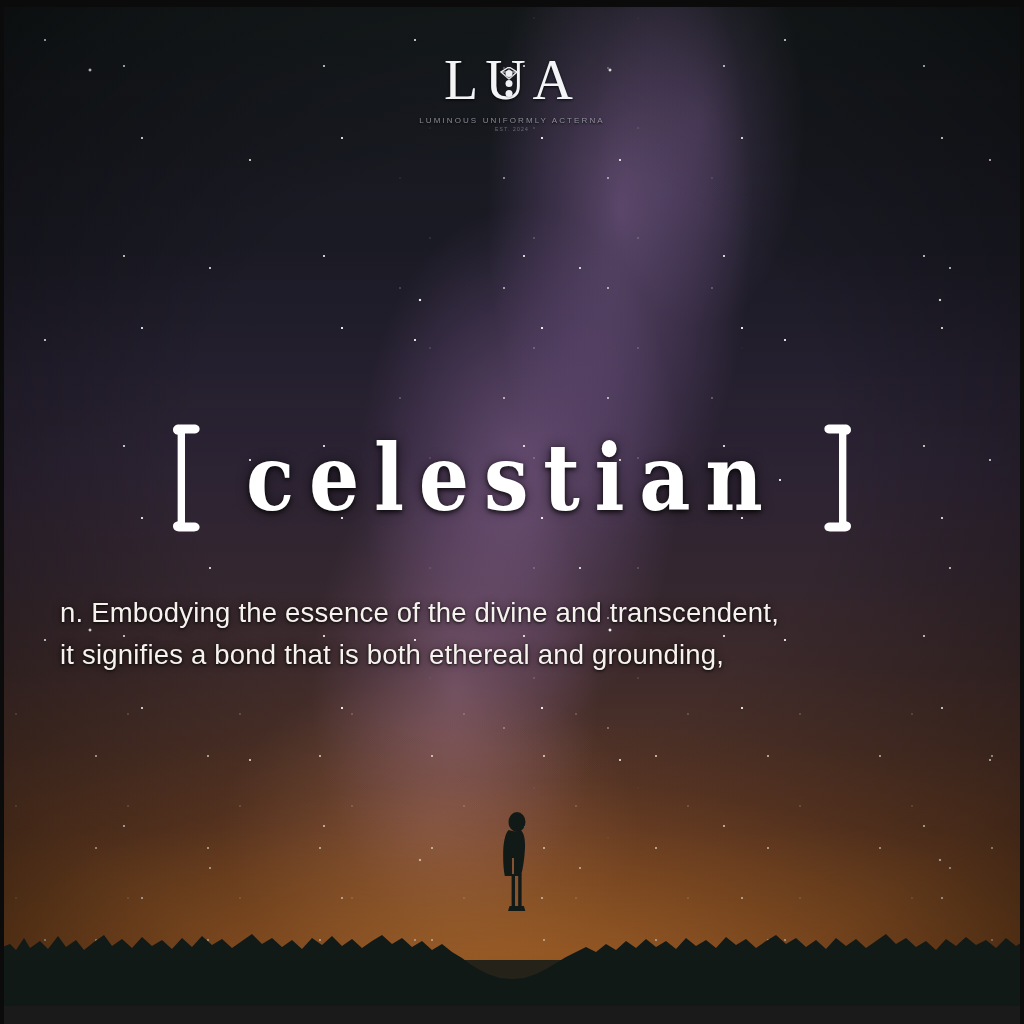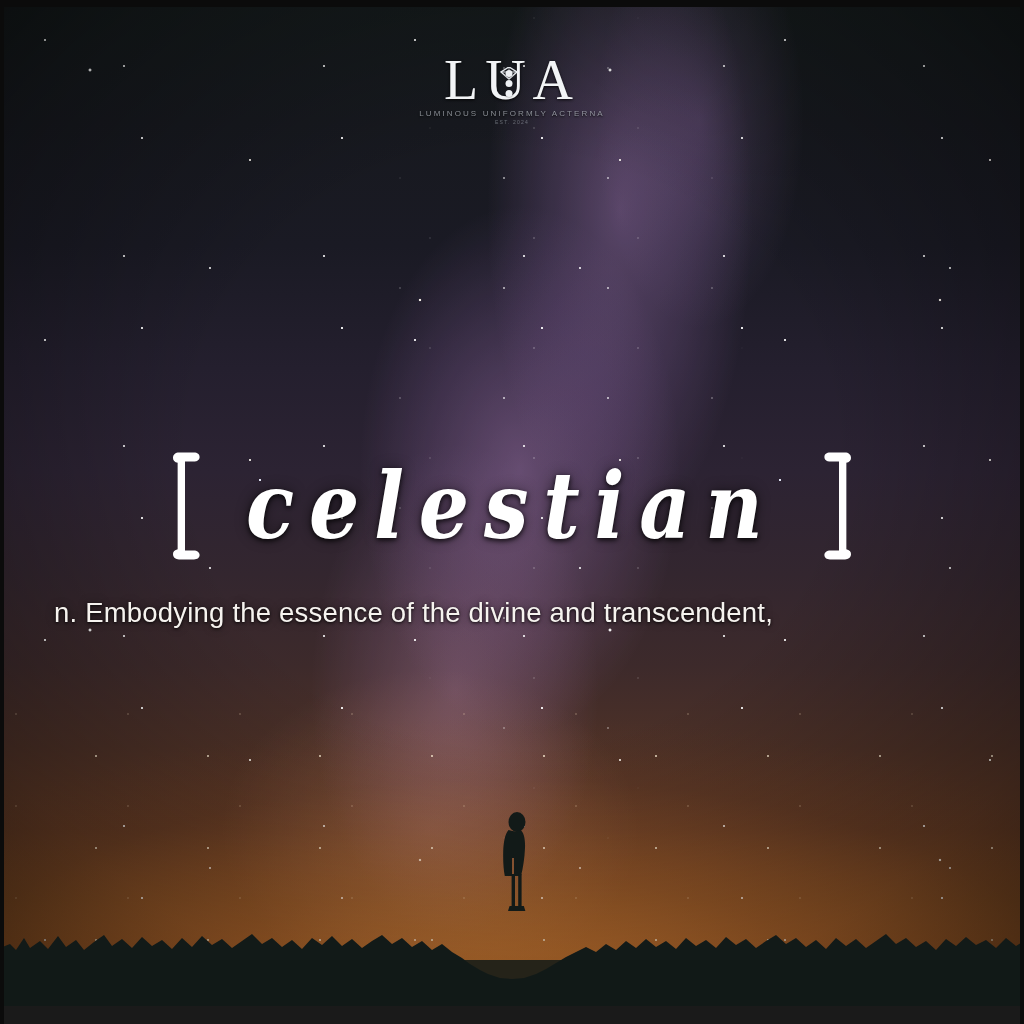--- a/index.html
+++ b/index.html
@@ -241,50 +241,49 @@
   }
   .logo-beads i {
     display: block;
     width: 7px;
     height: 7px;
     border-radius: 50%;
     background: #eef1f4;
     box-shadow: 0 0 2px rgba(0,0,0,0.6);
   }
   .logo-sub {
-    margin-top: 2px;
+    margin-top: 9px;
     font-family: "Liberation Sans", sans-serif;
     font-size: 8px;
     letter-spacing: 2.1px;
     color: rgba(205,212,220,0.62);
     text-shadow: 0 1px 2px rgba(0,0,0,0.9);
     white-space: nowrap;
   }
   .logo-sub2 {
     margin-top: 2px;
     font-family: "Liberation Sans", sans-serif;
     font-size: 5px;
     letter-spacing: 1.2px;
     color: rgba(190,198,208,0.46);
     white-space: nowrap;
   }
 
   
   .headword-row {
     position: absolute;
-    top: 452px;
+    top: 424px;
     left: 0; right: 0;
     z-index: 20;
     display: flex;
     align-items: center;
     justify-content: center;
     gap: 18px;
     padding: 0 26px;
     box-sizing: border-box;
-    font-style: italic;
   }
   .bracket {
     flex: 0 0 auto;
     width: 44px;
     height: 108px;
   }
   .bracket svg { display: block; width: 100%; height: 100%; }
   .headword {
     flex: 0 0 auto;
     font-family: "DejaVu Serif", "Liberation Serif", serif;
@@ -298,21 +297,21 @@
       0 0 14px rgba(0,0,0,0.45);
     white-space: nowrap;
     transform: scaleX(0.92) scaleY(1.06);
     -webkit-font-smoothing: antialiased;
   }
 
   
   .definition {
     position: absolute;
     top: 592px;
-    left: 54px;
+    left: 60px;
     width: 900px;
     z-index: 20;
   }
   .def-line {
     font-family: "Liberation Sans", sans-serif;
     font-size: 27.5px;
     line-height: 42px;
     color: #f6f3ef;
     letter-spacing: 0.2px;
     white-space: nowrap;
@@ -382,20 +381,21 @@
     <span class="bracket">
       <svg viewBox="0 0 44 108" aria-hidden="true">
         <path fill="#ffffff" d="M32,6 C32,2.6 29.4,0.6 26,0.6 L11,0.6 C7.6,0.6 5.4,2.4 5.4,5 C5.4,7.8 7.8,9.6 11.4,9.6 L20,9.6 L20,98.4 L11.4,98.4 C7.8,98.4 5.4,100.2 5.4,103 C5.4,105.6 7.6,107.4 11,107.4 L26,107.4 C29.4,107.4 32,105.4 32,102 C32,99.6 30.4,97.8 27.2,97.2 L27.2,10.8 C30.4,10.2 32,8.4 32,6 Z"></path>
         <rect x="20" y="9" width="7.2" height="90" fill="#ffffff"></rect>
       </svg>
     </span>
   </div>
 
   <div class="definition">
     <div class="def-line">n. Embodying the essence of the divine and transcendent,</div>
+    <div class="def-line">it signifies a bond that is both ethereal and grounding,</div>
   </div>
 
   <div class="bar-top"></div>
   <div class="bar-bottom"></div>
   <div class="bar-left"></div>
   <div class="bar-right"></div>
 
 </div>
 
 </body></html>

